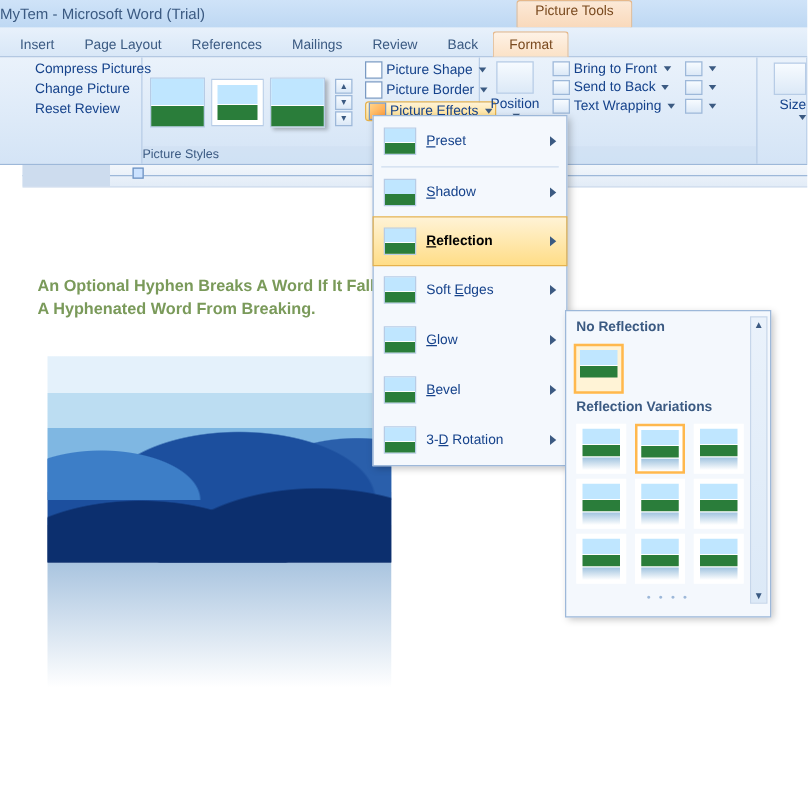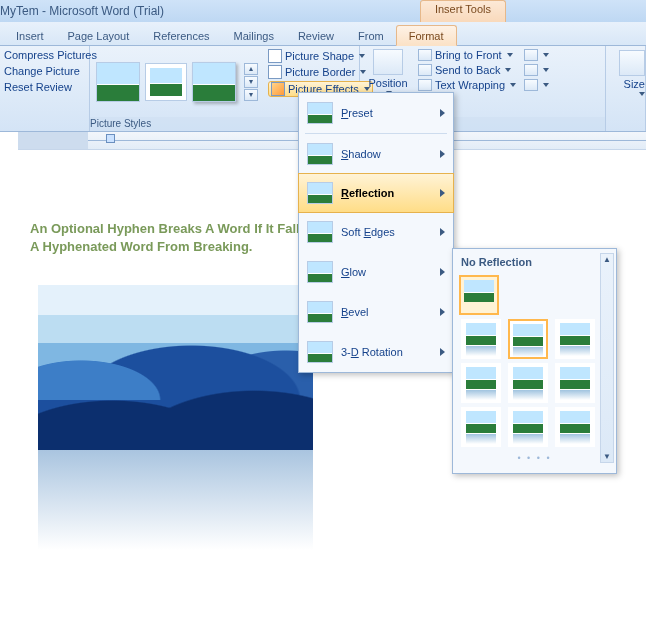--- a/index.html
+++ b/index.html
@@ -9,21 +9,21 @@
   .titlebar { height: 22px; background: linear-gradient(#cfe3f8,#bed8f3); display:flex; align-items:center; justify-content:flex-start; position:relative; }
   .titlebar .title { color:#3b5a82; font-size:12px; }
   .context-tab { position:absolute; right:140px; top:0; height:22px; background:linear-gradient(#fce9d7,#f9d9bb); border:1px solid #e6b88a; border-bottom:none; border-radius:3px 3px 0 0; padding:2px 14px; color:#7a4a1f; font-size:11px; }
 
   
   .tabs { height:24px; background:linear-gradient(#e8f1fb,#d8e7f7); border-bottom:1px solid #9db8d9; display:flex; align-items:flex-end; padding-left:4px; gap:0; }
   .tab { padding:4px 12px 3px; color:#3b5a82; cursor:default; }
   .tab.active { background:linear-gradient(#fef2e6,#fbe2c7); border:1px solid #e6b88a; border-bottom:1px solid #fbe2c7; border-radius:3px 3px 0 0; color:#7a4a1f; margin-bottom:-1px; }
 
   
-  .ribbon { height:86px; background:linear-gradient(#eaf2fb,#d4e4f6); border-bottom:1px solid #9db8d9; display:flex; position:relative; }
+  .ribbon { height:86px; background:linear-gradient(#eaf2fb,#d4e4f6); border-bottom:1px solid #9db8d9; display:flex; position:relative;padding-left:24px; }
   .group { border-right:1px solid #b7cce6; display:flex; flex-direction:column; }
   .group-body { flex:1; display:flex; }
   .group-label { text-align:left; font-size:10px; color:#3b5a82; padding:1px 0 2px; background:rgba(200,220,240,.3); }
 
   .adjust { width:90px; }
   .adjust .col { padding:3px 4px; display:flex; flex-direction:column; gap:4px; }
   .adjust .item { color:#15428b; cursor:default; white-space:nowrap; }
 
   .styles { width:270px; }
   .gallery { display:flex; align-items:center; padding:4px 6px; gap:6px; }
@@ -91,30 +91,30 @@
   .grid { padding-left:2px; }
   .grip { text-align:center; color:#9db8d9; letter-spacing:2px; margin-top:4px; font-size:9px; }
 
   .underline-key { text-decoration:underline; }
 </style>
 </head>
 <body>
 
 <div class="titlebar">
   <span class="title">MyTem - Microsoft Word (Trial)</span>
-  <div class="context-tab">Insert Tools</div>
+  <div class="context-tab">Picture Tools</div>
 </div>
 
 <div class="tabs">
   <div class="tab">Insert</div>
   <div class="tab">Page Layout</div>
   <div class="tab">References</div>
   <div class="tab">Mailings</div>
   <div class="tab">Review</div>
-  <div class="tab">From</div>
+  <div class="tab">Back</div>
   <div class="tab active">Format</div>
 </div>
 
 <div class="ribbon">
 
   <div class="group adjust">
     <div class="group-body">
       <div class="col">
         <span class="item">Compress Pictures</span>
         <span class="item">Change Picture</span>
@@ -262,20 +262,21 @@
         </div>
         <span>3-<span class="underline-key">D</span> Rotation</span>
         <span class="arrow"></span>
       </div>
   </div>
 
   <div class="submenu">
     <div class="sub-scroll"></div>
     <h4>No Reflection</h4>
     <div class="sw sel"><div class="sw-inner"></div></div>
+    <h4>Reflection Variations</h4>
     <div class="grid">
       <div class="sw"><div class="sw-inner"></div><div class="sw-refl"></div></div>
       <div class="sw hov"><div class="sw-inner"></div><div class="sw-refl"></div></div>
       <div class="sw"><div class="sw-inner"></div><div class="sw-refl"></div></div>
       <div class="sw"><div class="sw-inner"></div><div class="sw-refl"></div></div>
       <div class="sw"><div class="sw-inner"></div><div class="sw-refl"></div></div>
       <div class="sw"><div class="sw-inner"></div><div class="sw-refl"></div></div>
       <div class="sw"><div class="sw-inner"></div><div class="sw-refl"></div></div>
       <div class="sw"><div class="sw-inner"></div><div class="sw-refl"></div></div>
       <div class="sw"><div class="sw-inner"></div><div class="sw-refl"></div></div>

